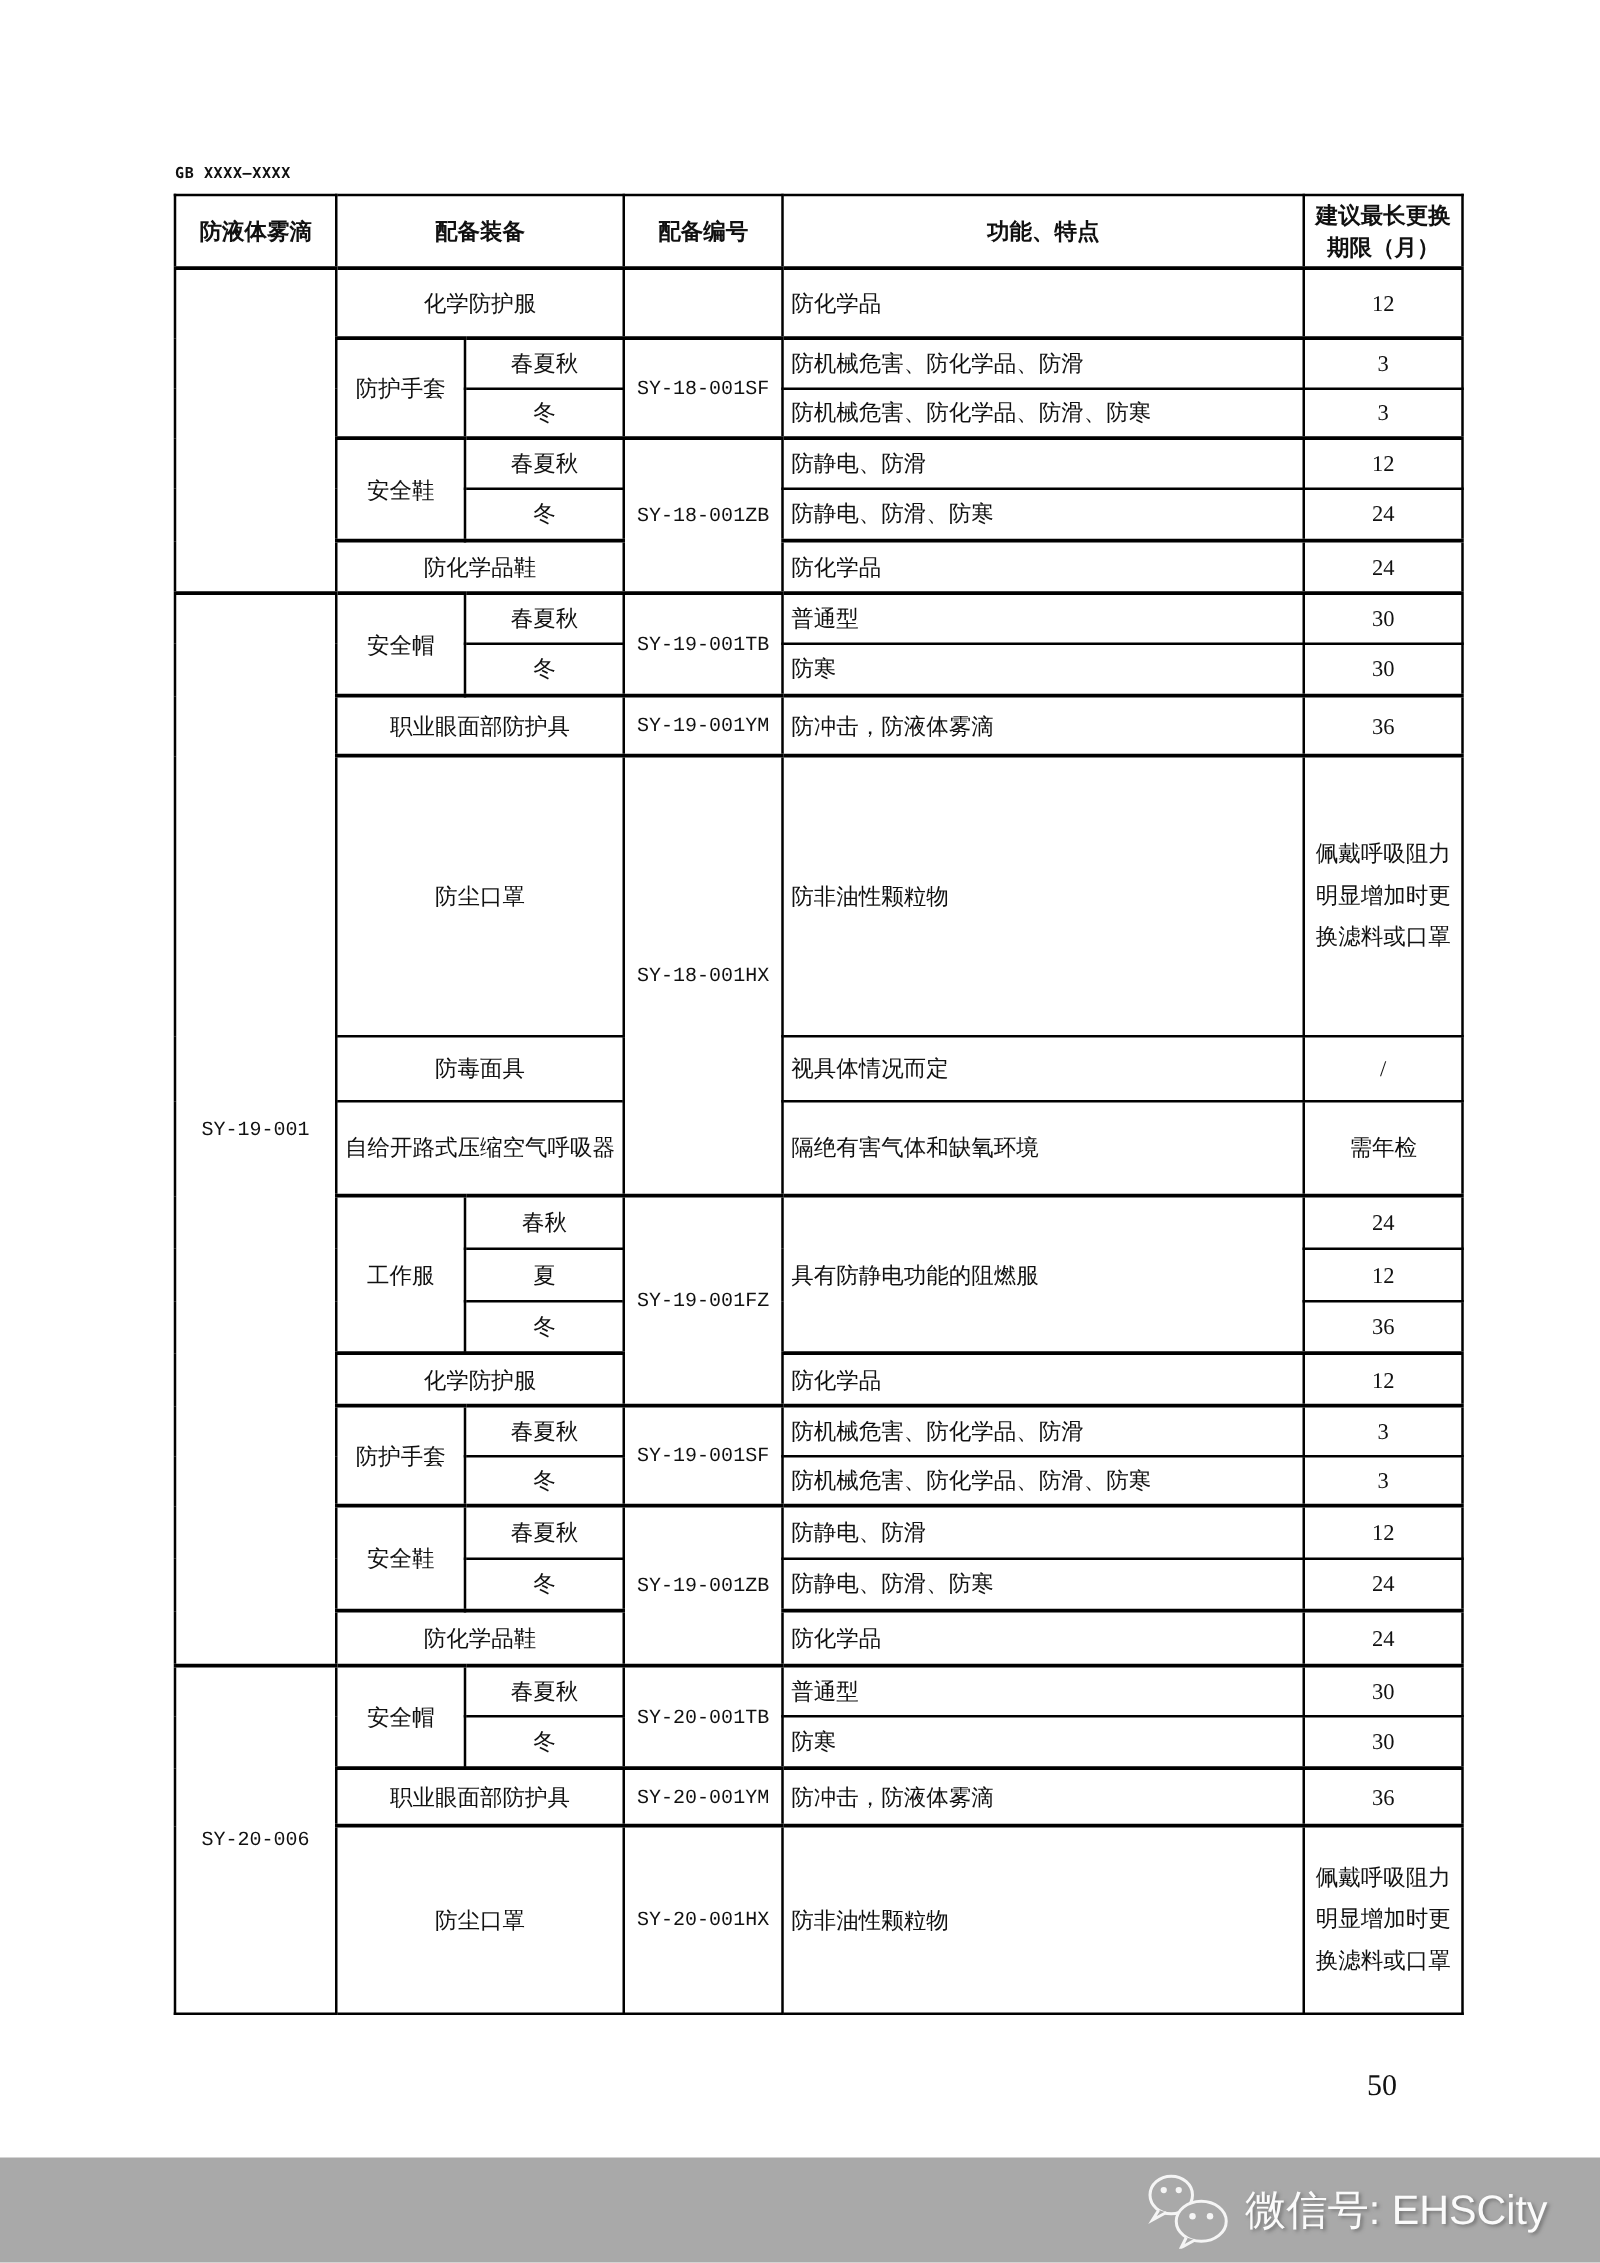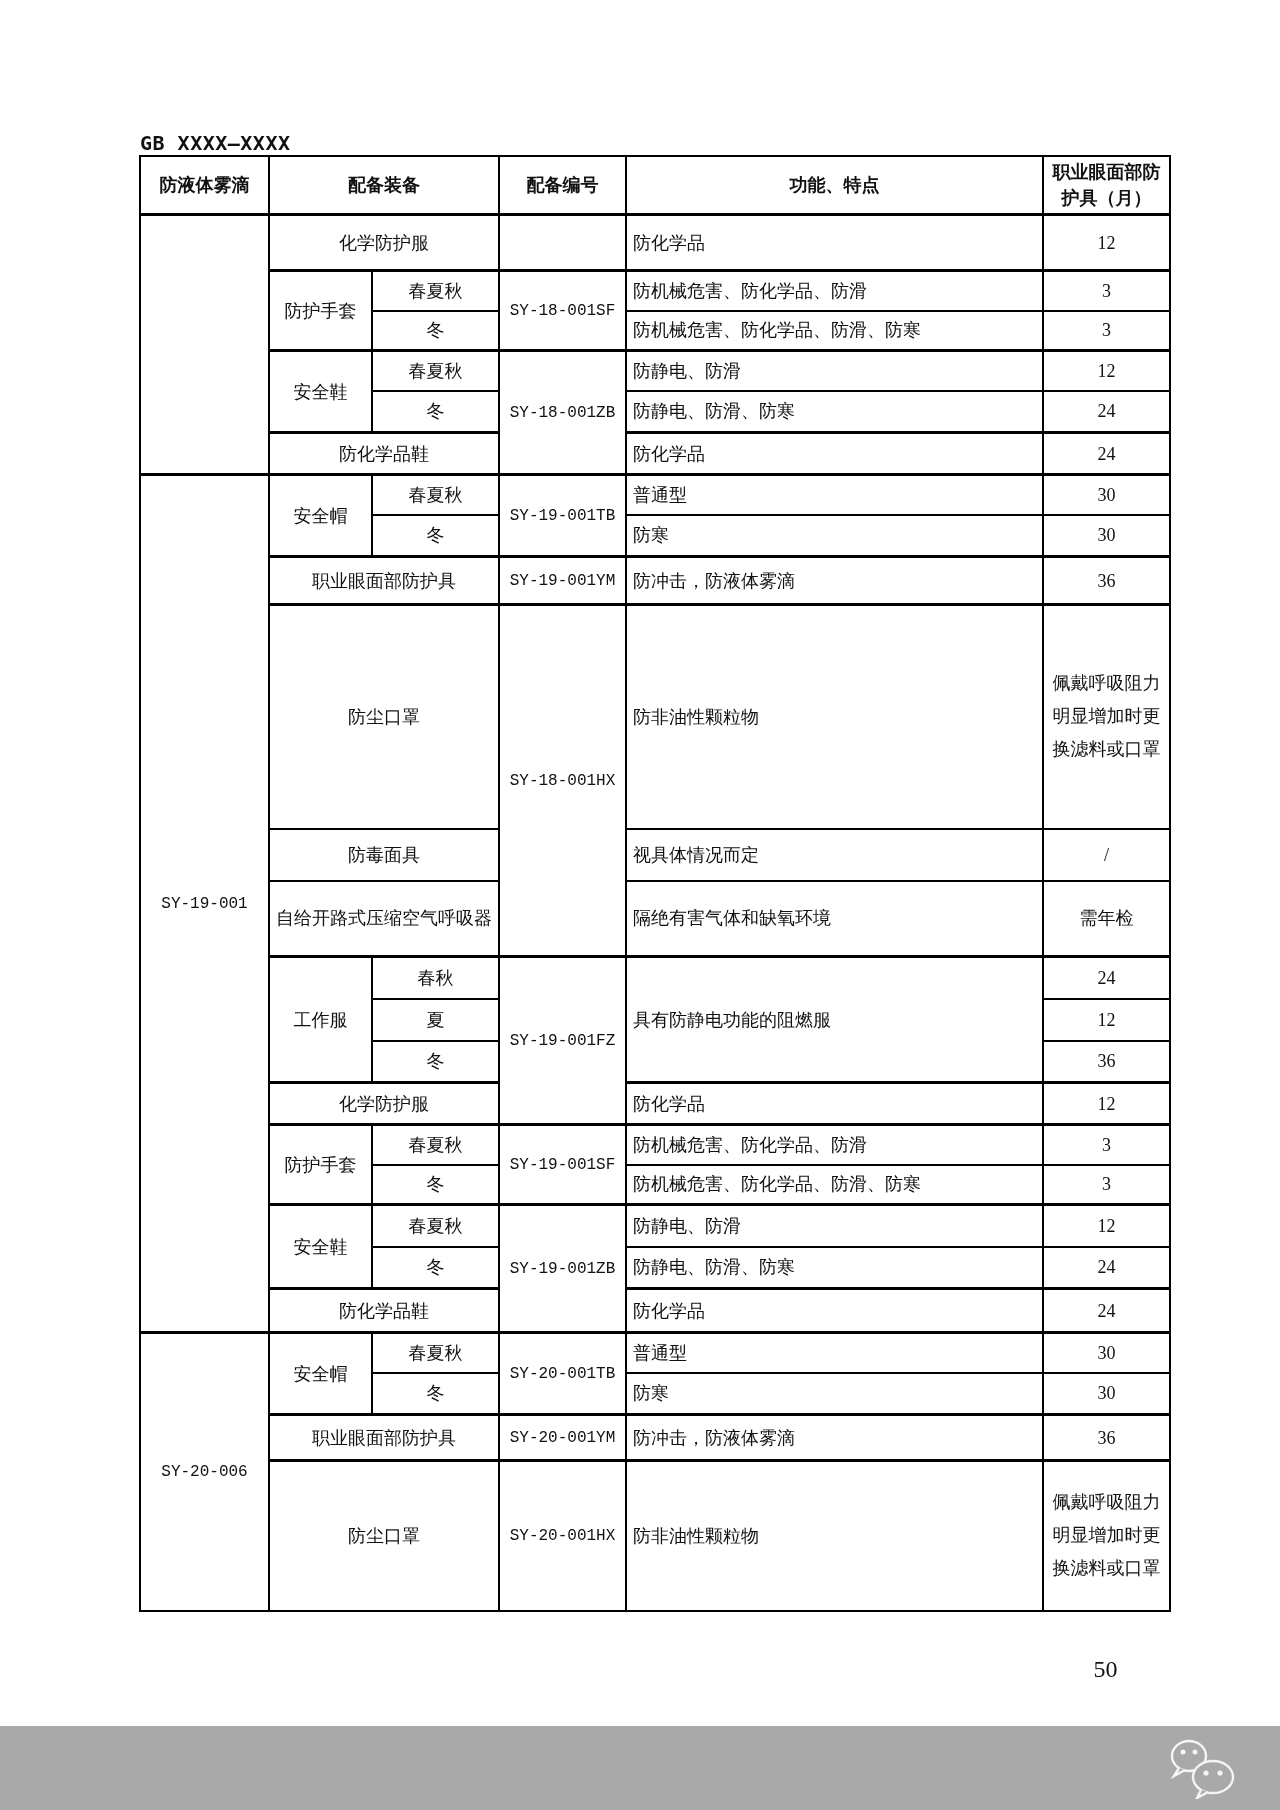--- a/index.html
+++ b/index.html
@@ -4,21 +4,21 @@
 <style>
   html,body{margin:0;padding:0;}
   body{
     width:1280px;height:1810px;position:relative;background:#ffffff;
     font-family:"Liberation Serif","DejaVu Serif",serif;color:#111;
     overflow:hidden;
   }
   .doc-code{
     position:absolute;left:140px;top:131px;
     font-family:"DejaVu Sans Mono","Liberation Mono",monospace;
-    font-size:20px;font-weight:bold;letter-spacing:.5px;
+    font-size:12px;font-weight:bold;letter-spacing:.5px;
   }
   table.ppe{
     position:absolute;left:139px;top:155px;width:1030px;
     border-collapse:collapse;table-layout:fixed;
   }
   .ppe th,.ppe td{
     border:2px solid #000;vertical-align:middle;overflow:hidden;
     font-size:18px;line-height:30px;padding:2px 6px;text-align:center;
   }
   .ppe th{
@@ -61,21 +61,21 @@
     <col style="width:127px">
       <col style="width:417px">
       <col style="width:127px">
   </colgroup>
   <thead>
     <tr style="height:58px">
       <th>防液体雾滴</th>
       <th colspan="2">配备装备</th>
       <th>配备编号</th>
       <th>功能、特点</th>
-      <th>职业眼面部防护具（月）</th>
+      <th>建议最长更换期限（月）</th>
     </tr>
   </thead>
   <tbody>
     <tr style="height:56px">
       <td class="wid" rowspan="6"></td>
       <td colspan="2">化学防护服</td>
       <td class="code"></td>
       <td class="l">防化学品</td>
       <td>12</td>
     </tr>
@@ -235,14 +235,15 @@
         <circle cx="17" cy="15" r="2.5" fill="#f5f5f5"></circle>
         <circle cx="29" cy="15" r="2.5" fill="#f5f5f5"></circle>
         <g stroke="#f5f5f5" stroke-width="2.4" fill="#a9a9a9">
           <ellipse cx="47" cy="40" rx="20" ry="16"></ellipse>
           <path d="M35 53 L31 61 L42 55" fill="#a9a9a9"></path>
         </g>
         <circle cx="40" cy="36" r="2.6" fill="#f5f5f5"></circle>
         <circle cx="54" cy="36" r="2.6" fill="#f5f5f5"></circle>
       </svg>
     </span>
+    <span>微信号: EHSCity</span>
   </div>
 </div>
 
 </body></html>

